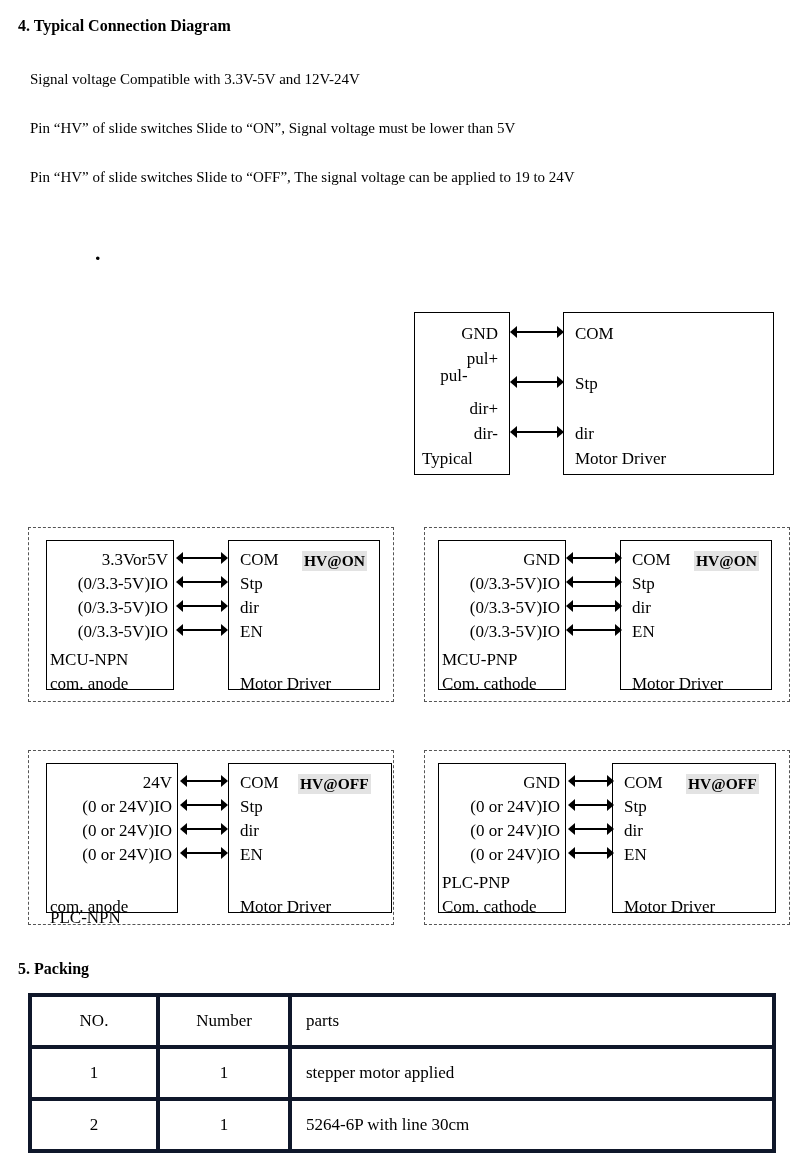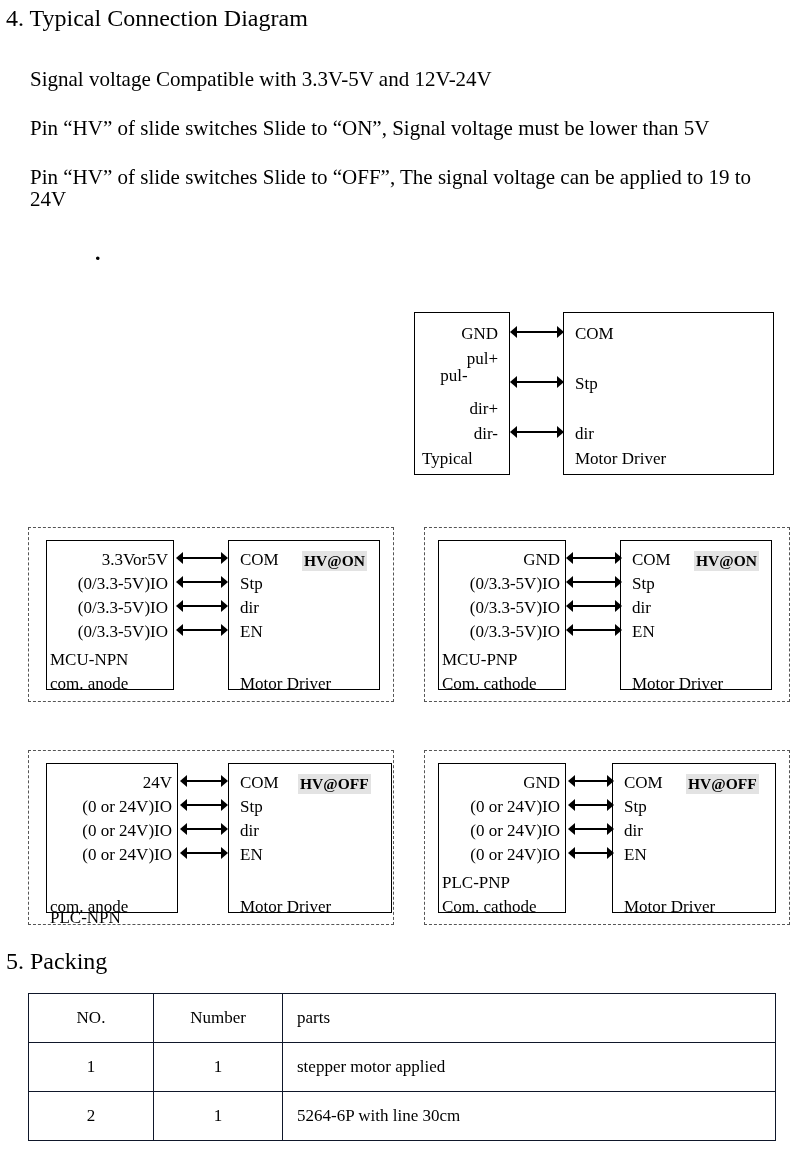--- a/index.html
+++ b/index.html
@@ -16,39 +16,39 @@
     overflow: hidden;
   }
   .page {
     position: relative;
     width: 800px;
     height: 1159px;
     box-sizing: border-box;
     padding: 0;
   }
   .section-title {
-    font-weight: normal;
-    font-size: 24px;
-    margin: 0;
+    font-weight: bold;
+    font-size: 16px;
+    margin: 12px;
     padding: 0;
   }
   #sec4-title {
     position: absolute;
     left: 6px;
     top: 5px;
   }
   #sec5-title {
     position: absolute;
     left: 6px;
     top: 948px;
   }
   .para {
     position: absolute;
     left: 30px;
-    font-size: 21px;
+    font-size: 15px;
     line-height: 22px;
     white-space: nowrap;
   }
   #p1 { top: 68px; }
   #p2 { top: 117px; }
   #p3 { top: 166px; width: 760px; white-space: normal; }
   .bullet-dot {
     position: absolute;
     left: 95px;
     top: 248px;
@@ -111,21 +111,21 @@
   
   #packing-table {
     position: absolute;
     left: 28px;
     top: 993px;
     width: 748px;
     border-collapse: collapse;
     font-size: 17px;
   }
   #packing-table td, #packing-table th {
-    border: 1px solid #0f172a;
+    border: 4px solid #0f172a;
     height: 48px;
     font-weight: normal;
     padding: 0 10px;
   }
   #packing-table .c0 { width: 104px; text-align: center; }
   #packing-table .c1 { width: 108px; text-align: center; }
   #packing-table .c2 { text-align: left; padding-left: 14px; }
 </style>
 </head>
 <body>

